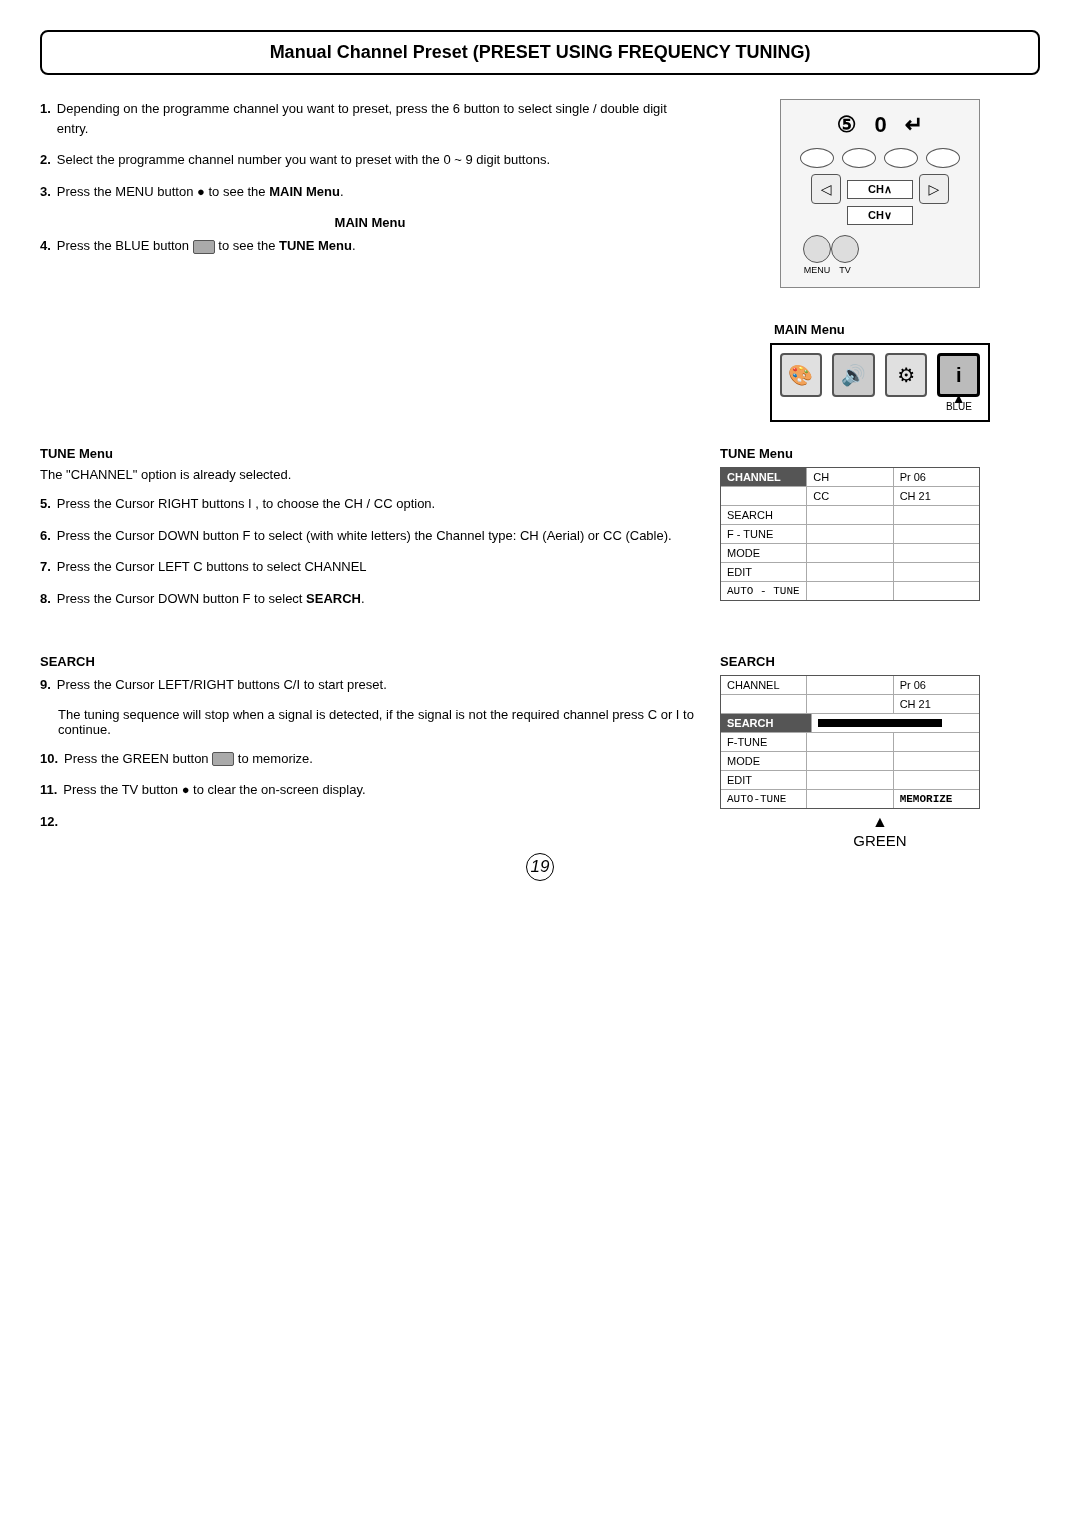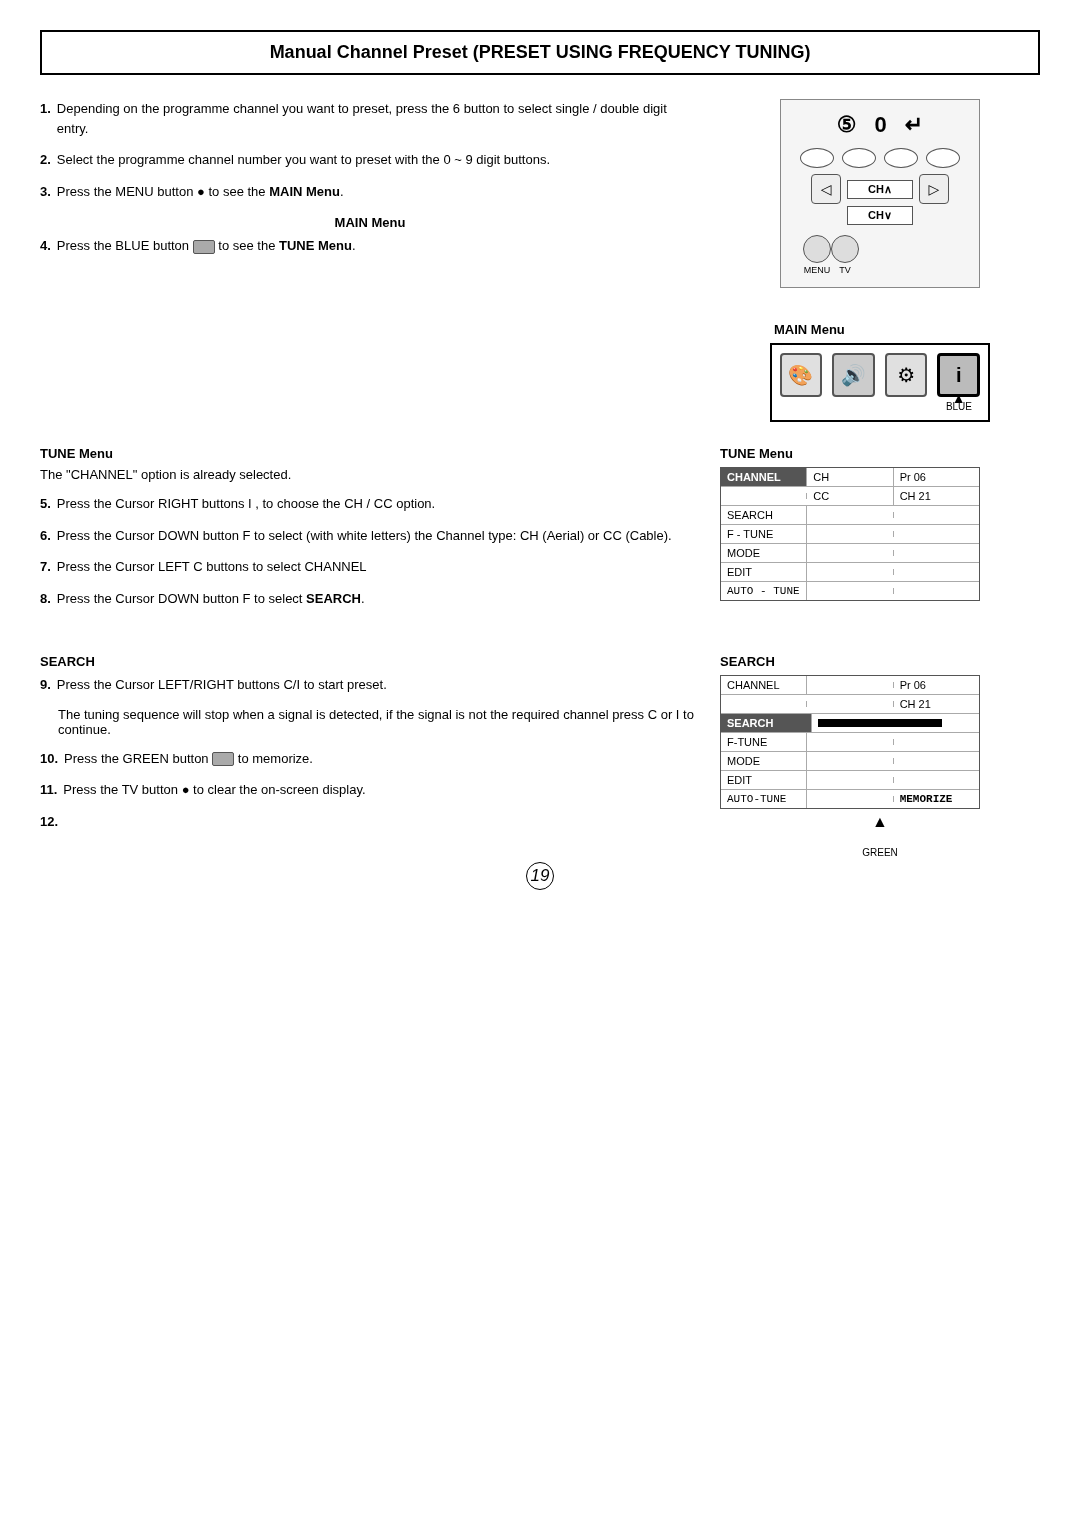--- a/index.html
+++ b/index.html
@@ -8,21 +8,21 @@
       font-size: 13px;
       background: #fff;
       color: #000;
       width: 1080px;
       min-height: 1528px;
       padding: 30px 40px;
     }
 
     .page-title {
       border: 2px solid #000;
-      border-radius: 0;
+      border-radius: 8px;
       padding: 10px 20px;
       text-align: center;
       font-size: 18px;
       font-weight: bold;
       margin-bottom: 24px;
     }
 
     .main-content {
       display: flex;
       gap: 20px;
@@ -199,21 +199,20 @@
     
     .menu-table {
       border: 1.5px solid #555;
       width: 260px;
       font-size: 11px;
     }
 
     .menu-table-row {
       display: flex;
       border-bottom: 1px solid #aaa;
-      align-items: center;
     }
 
     .menu-table-row:last-child {
       border-bottom: none;
       font-family: Liberation Mono, monospace;
     }
 
     .menu-cell {
       padding: 3px 6px;
       border-right: 1px solid #aaa;
@@ -250,22 +249,22 @@
     }
 
     .progress-bar {
       height: 8px;
       background: #000;
       width: 80%;
       margin: 2px 0;
     }
 
     .green-label {
-      font-size: 10px;
-      margin-top: 16px;
+      font-size: 15px;
+      margin-top: 1px;
     }
 
     .page-number {
       text-align: center;
       margin-top: 4px;
       font-size: 17px;
       font-style: italic;
     }
 
     .page-num-circle {

